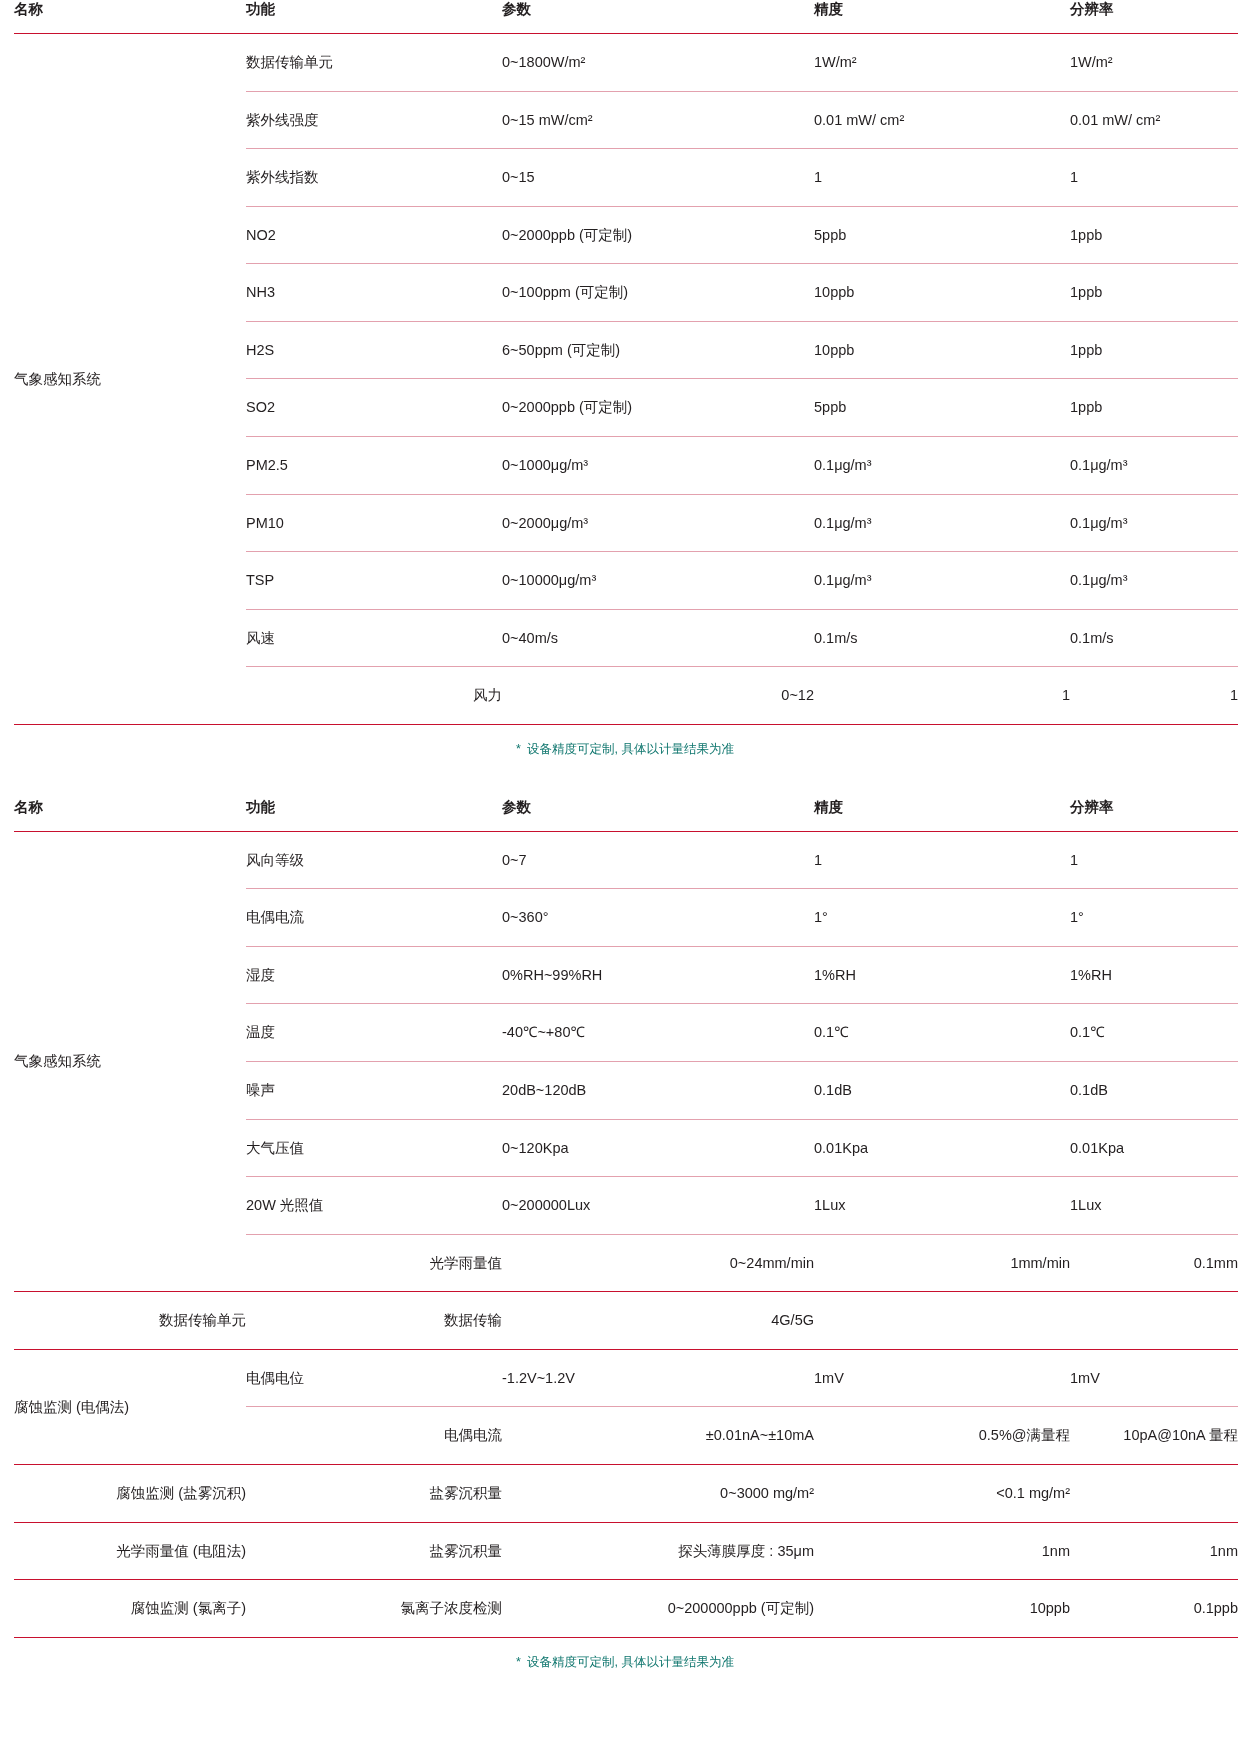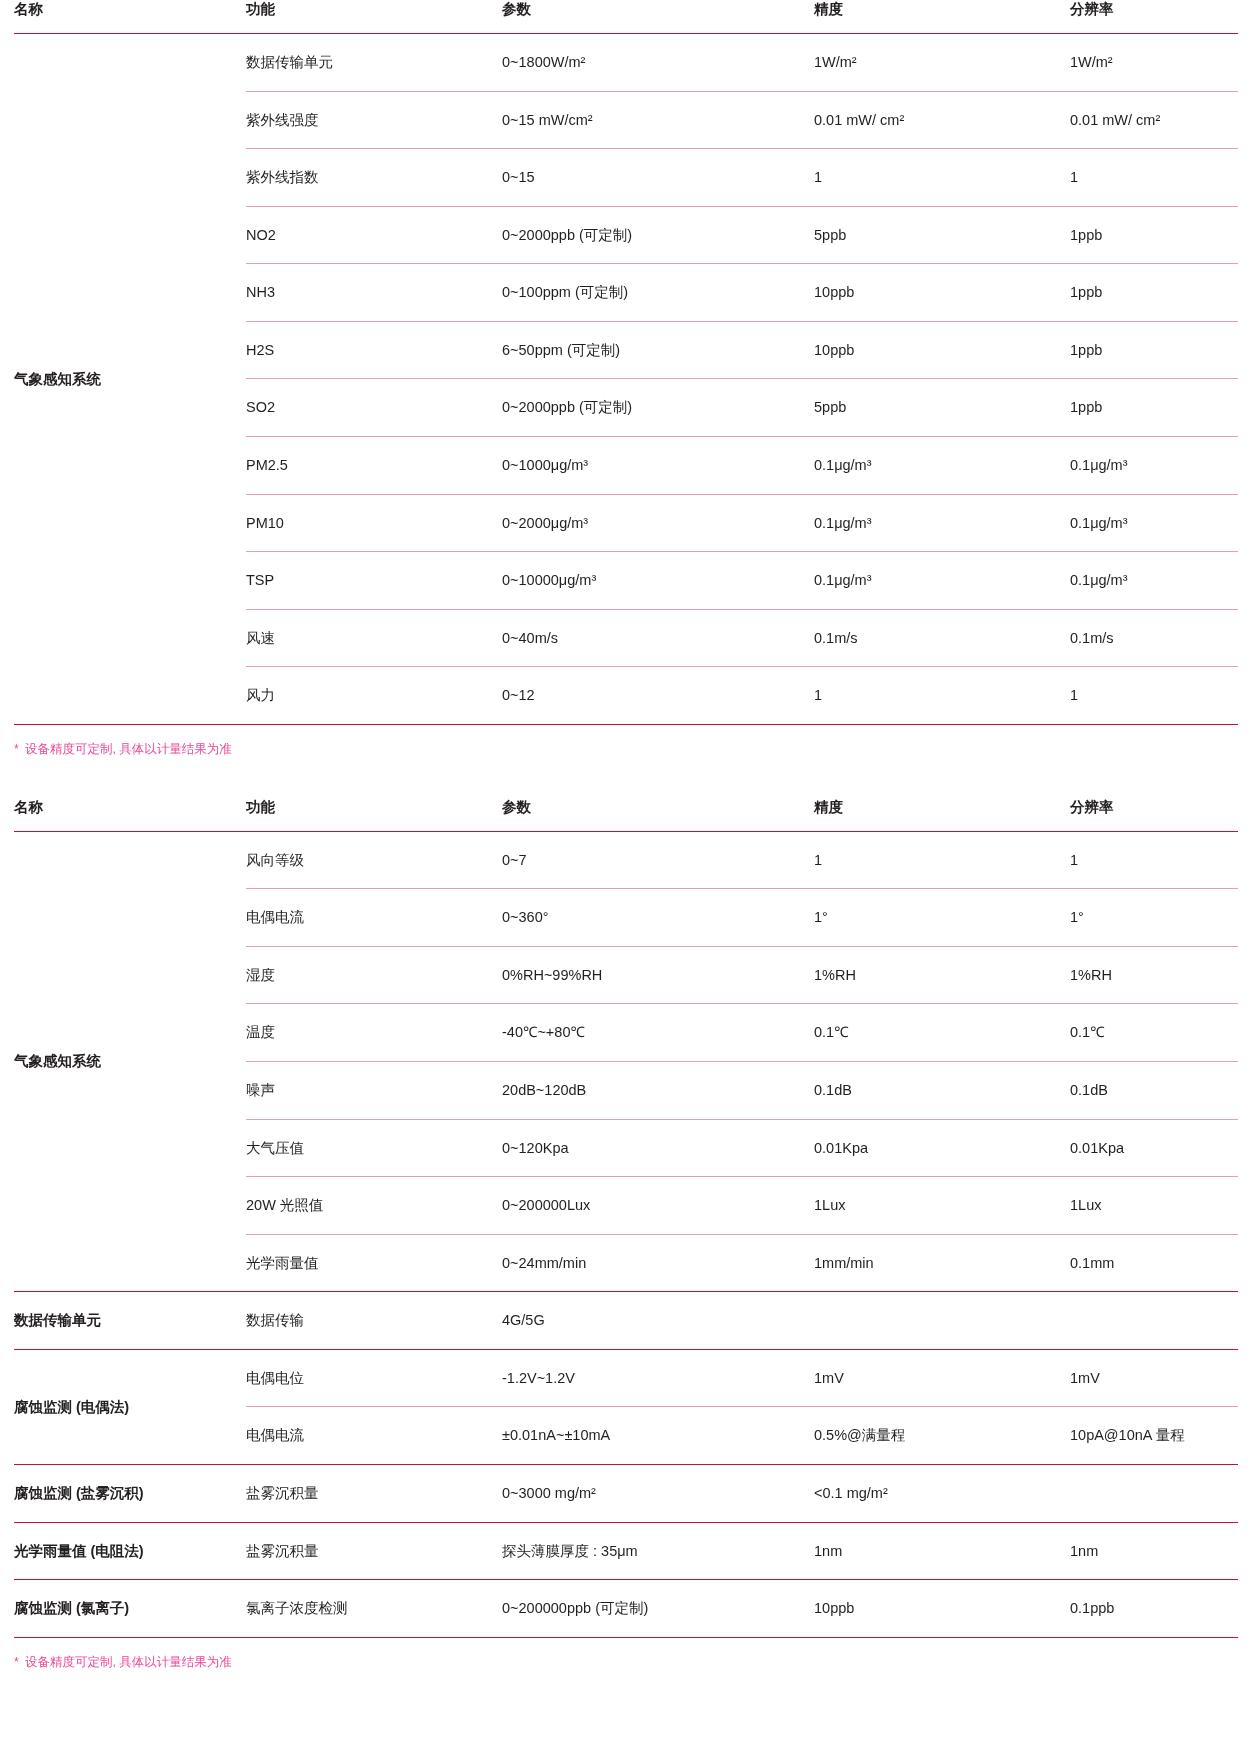--- a/index.html
+++ b/index.html
@@ -47,35 +47,36 @@
     vertical-align: top;
     font-size: 14.5px;
     color: #231f20;
     line-height: 1.35;
   }
   table.spec tbody tr > td {
     border-bottom: 1px solid #e3a1ae;
   }
   table.spec tbody tr.section-end > td {
     border-bottom: 1.6px solid #c8102e;
+    text-align: right;
   }
   td.name-cell {
-    font-weight: bold;
+    font-weight: normal;
     border-bottom: 1.6px solid #c8102e !important;
     vertical-align: middle;
   }
   td.name-cell.mid {
     vertical-align: middle;
   }
   .cell-pad { padding-right: 10px; }
   .note {
     width: 1224px;
-    text-align: left;
+    text-align: center;
     font-size: 12.5px;
-    color: #ec4899;
+    color: #0f766e;
     padding: 16px 2px 0 0;
   }
   .note .star { margin-right: 6px; }
   .gap { height: 40px; }
 </style>
 </head>
 <body>
 
 <div class="page">
 

